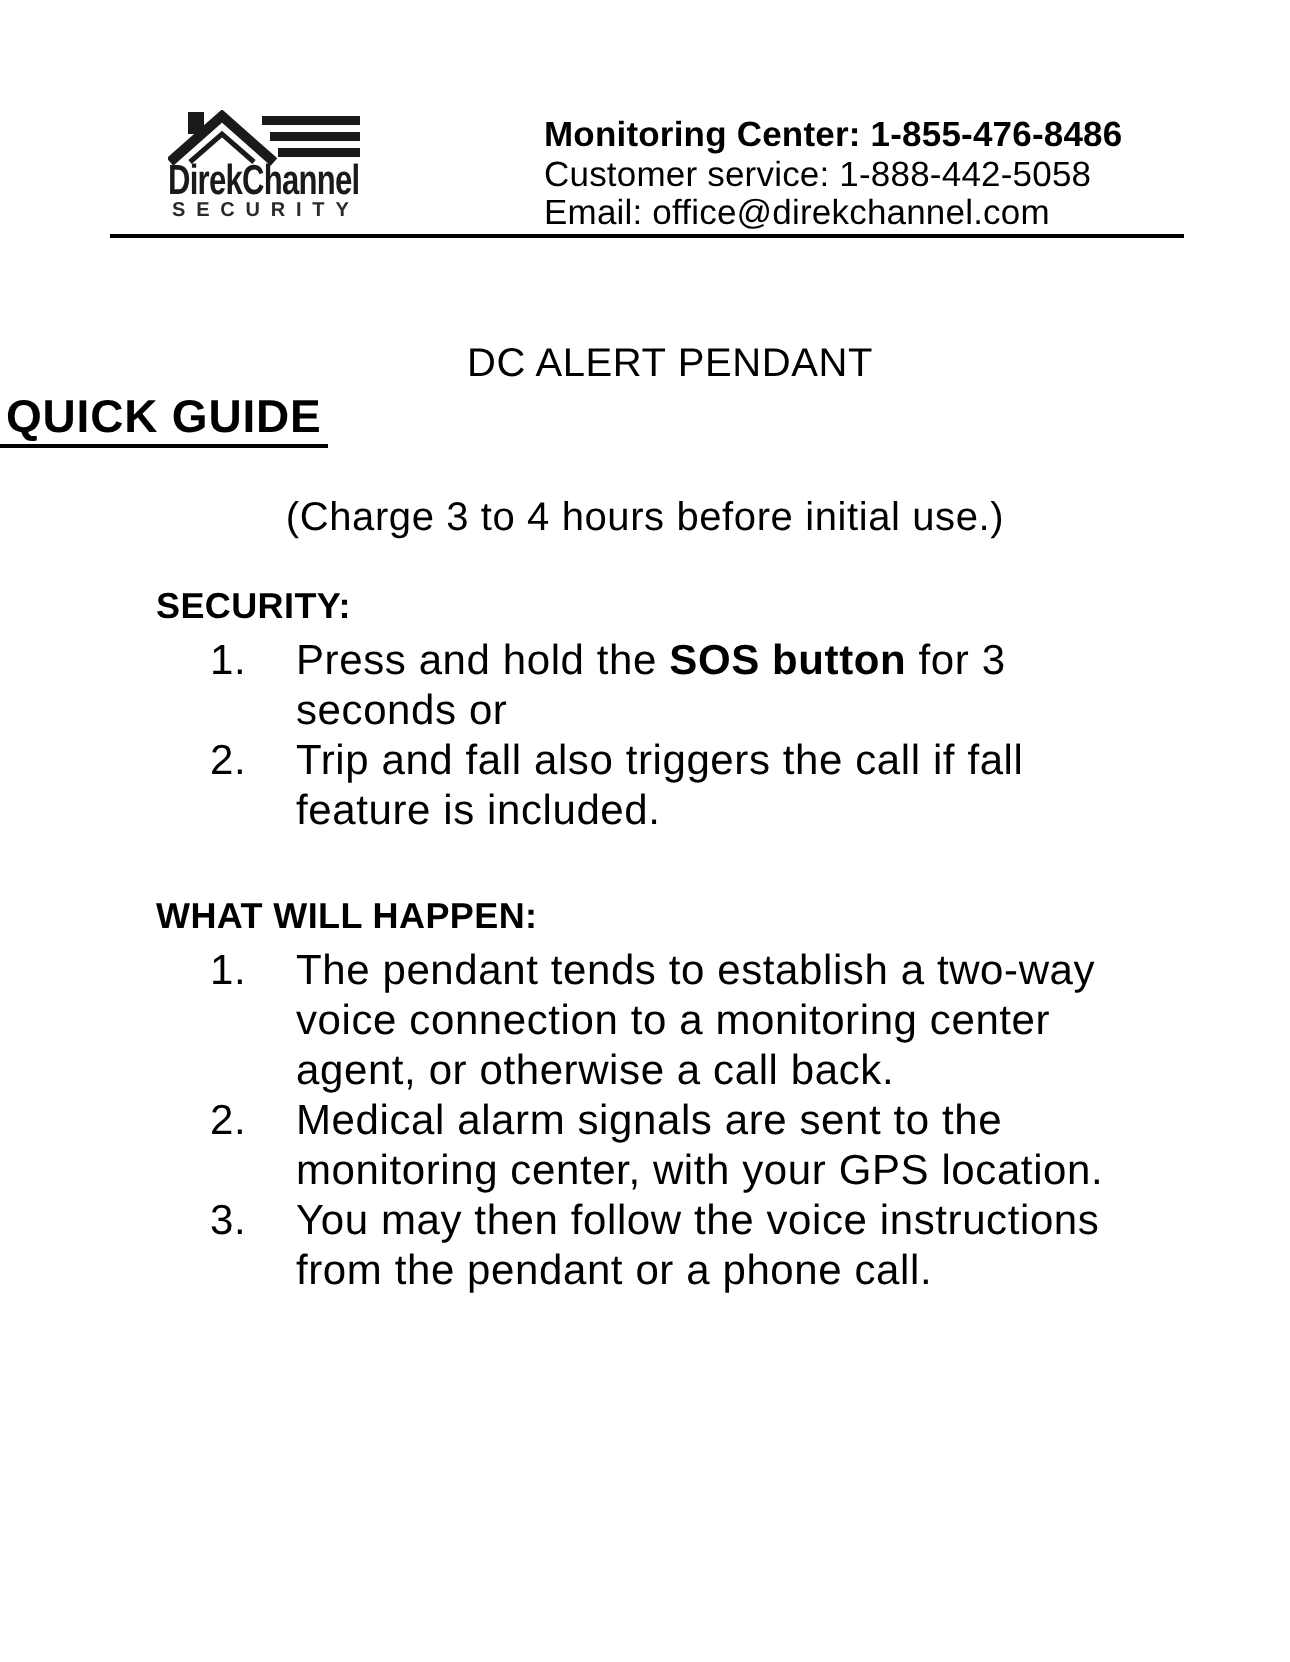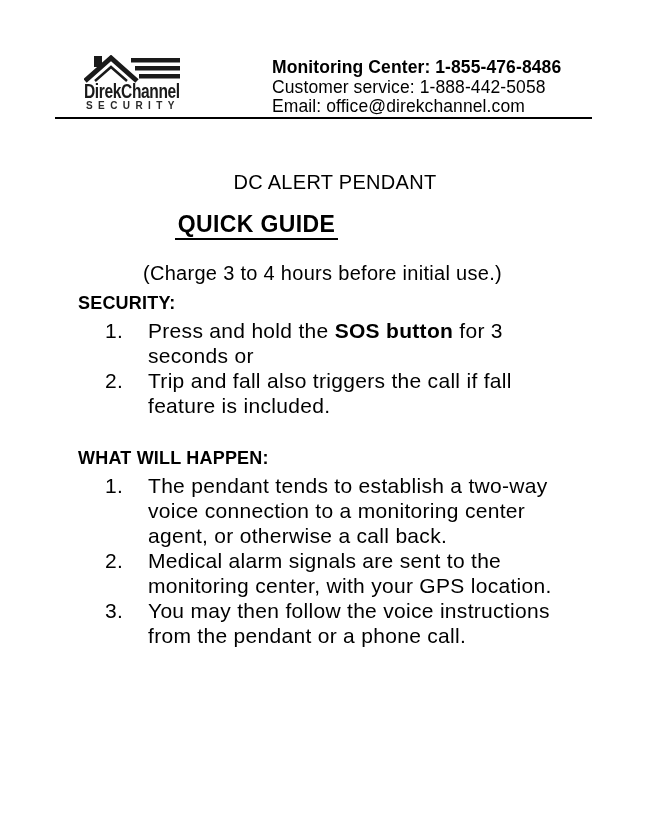--- a/index.html
+++ b/index.html
@@ -23,24 +23,24 @@
     font-size:10px; font-weight:bold; letter-spacing:5.4px; line-height:8px;
     color:#2a2a2a; margin-top:1px; margin-left:2px; white-space:nowrap;
   }
   .contact { position:absolute; left:272px; top:58px; font-size:17.5px; line-height:19.7px; letter-spacing:0.1px; white-space:nowrap; }
   .contact .bold { font-weight:bold;text-align:center; }
   .header-rule { position:absolute; left:55px; top:117px; width:537px; height:2.4px; background:#000; }
 
   
   .title-product { position:absolute; left:0; top:170px; width:645px; text-align:center;
     font-size:20px; line-height:25px; letter-spacing:0.3px;padding-left:25px; }
-  .title-guide-row { position:absolute; left:0; top:211px; width:513px; text-align:center; }
+  .title-guide-row { position:absolute; left:0; top:195px; width:513px; }
   .title-guide { display:inline-block; font-size:23px; font-weight:bold; line-height:26px;
     letter-spacing:0.4px; border-bottom:2.6px solid #000; padding:0 3px 1px 3px; }
-  .charge-note { position:absolute; left:0; top:261px; width:645px; text-align:center;
+  .charge-note { position:absolute; left:0; top:247px; width:645px; text-align:center;
     font-size:20px; line-height:25px; letter-spacing:0.3px; }
 
   
   .section { position:absolute; left:78px; width:480px; font-size:21px; line-height:25px; letter-spacing:0.3px; }
   .sec-emergency { top:291px; }
   .sec-what { top:446px; }
   .sec-service { top:671px; }
   .section-heading { font-size:18px; font-weight:bold; line-height:25px; letter-spacing:0.2px; }
   .num-list { margin-top:2px; }
   .num-item { position:relative; padding-left:70px; }

